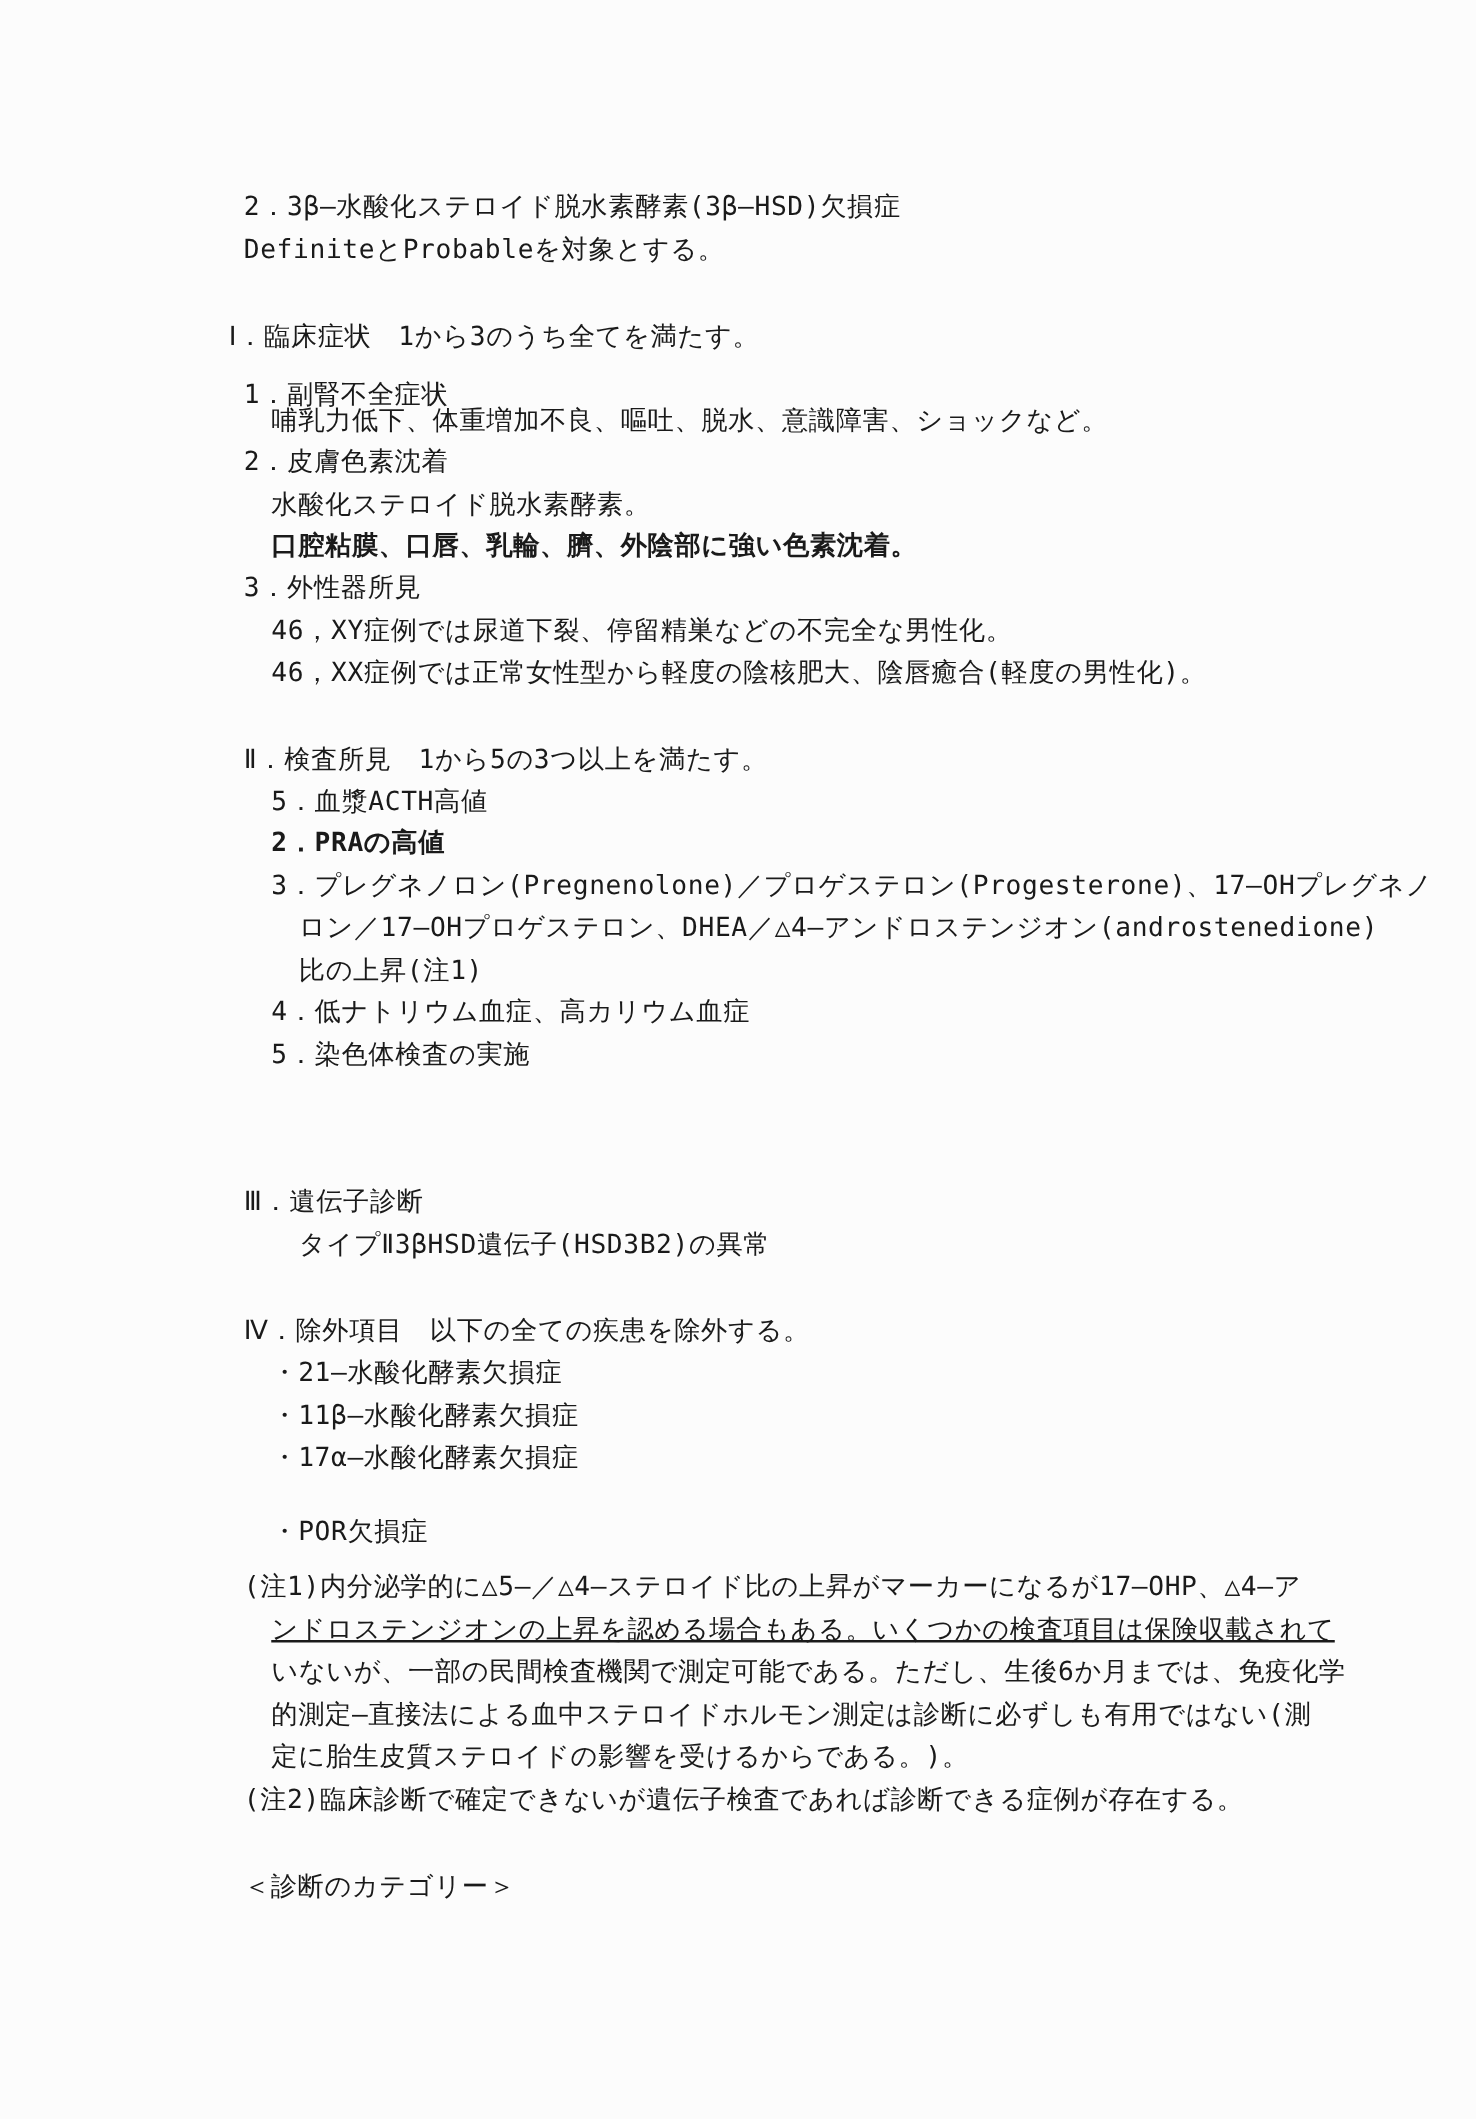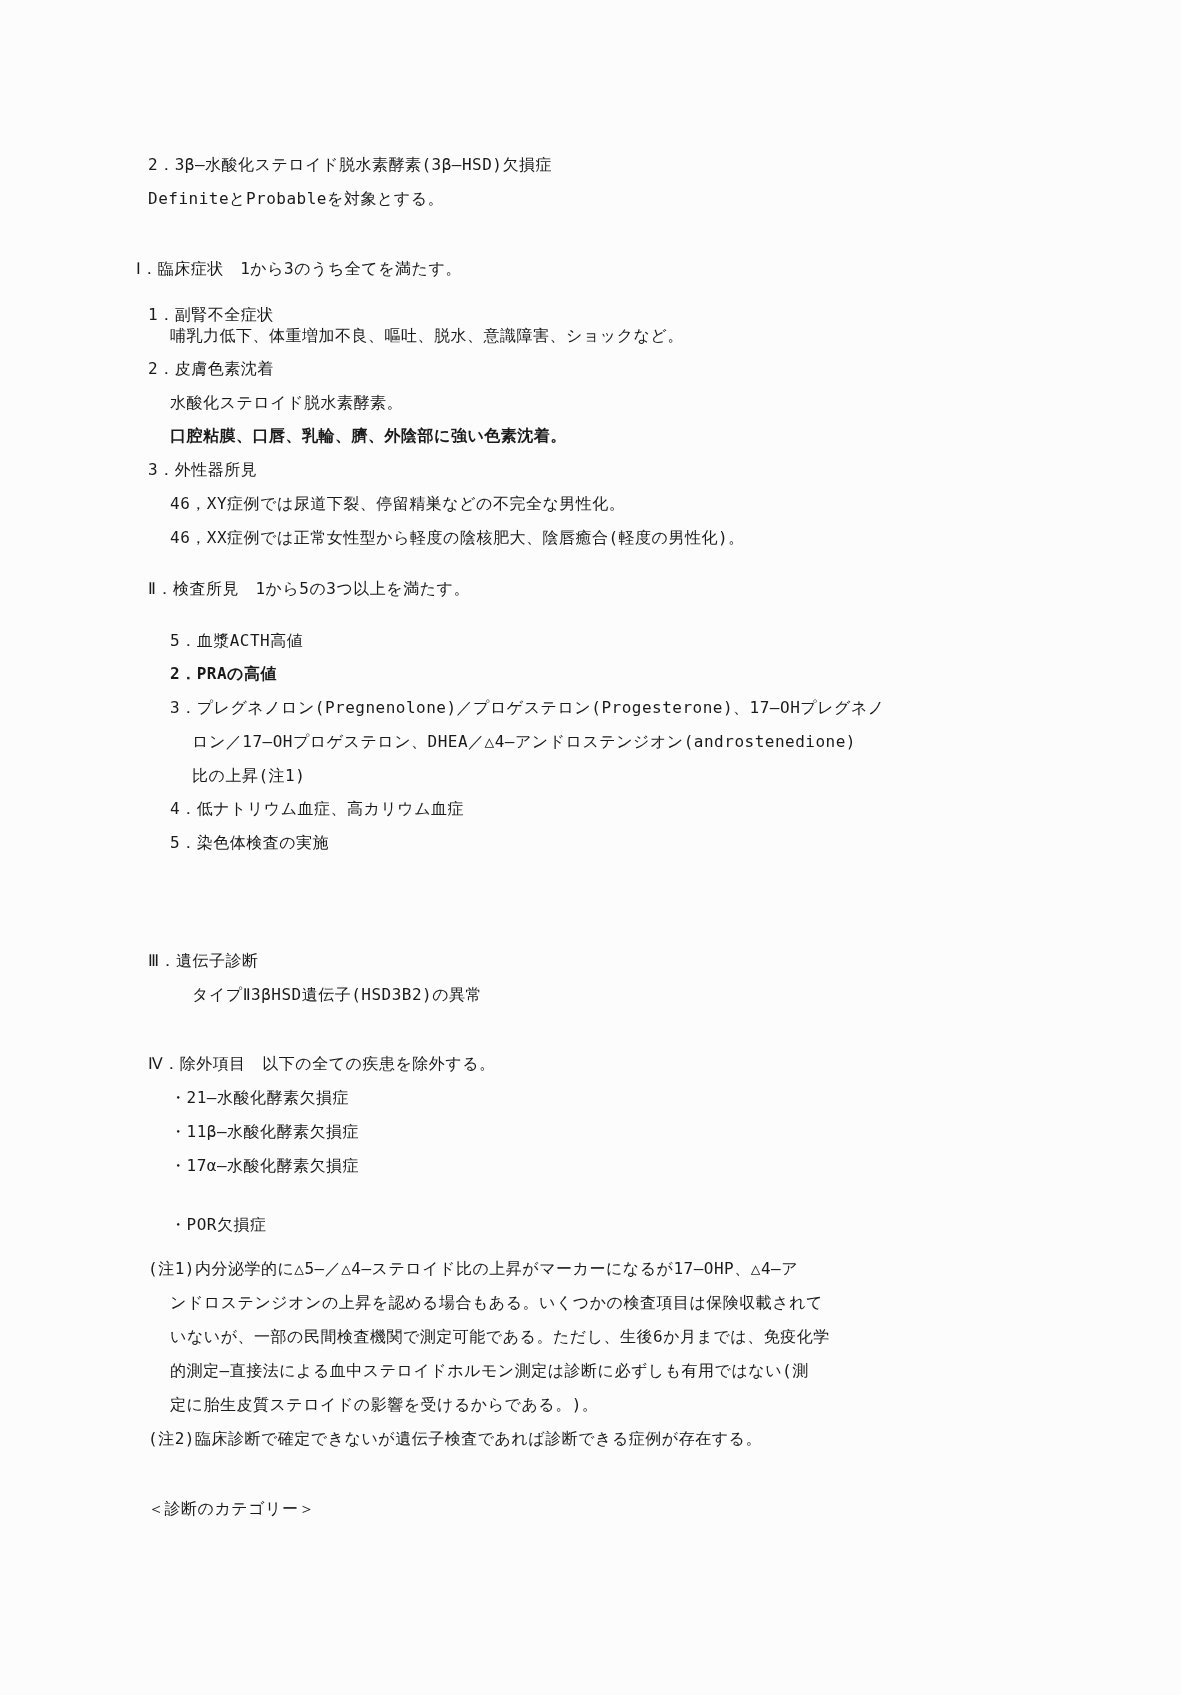--- a/index.html
+++ b/index.html
@@ -6,60 +6,61 @@
   body {
     width: 1181px; height: 1695px;
     background: #fcfcfc;
     position: relative;
     overflow: hidden;
     font-family: "DejaVu Sans Mono", "Liberation Mono", monospace;
     color: #1a1a1a;
   }
   .ln {
     position: absolute;
-    font-size: 16px;
+    font-size: 21px;
     line-height: 26px;
     white-space: nowrap;
     letter-spacing: 0.5px;
+    margin-left: 47px;
   }
 </style>
 </head>
 <body>
 
 <div class="ln" style="left:148px; top:152px;">2．3β―水酸化ステロイド脱水素酵素(3β―HSD)欠損症</div>
 <div class="ln" style="left:148px; top:186px;">DefiniteとProbableを対象とする。</div>
 
 <div class="ln" style="left:136px; top:256px;text-align:right;">Ⅰ．臨床症状　1から3のうち全てを満たす。</div>
 <div class="ln" style="left:148px; top:302px;">1．副腎不全症状</div>
 <div class="ln" style="left:170px; top:323px;">哺乳力低下、体重増加不良、嘔吐、脱水、意識障害、ショックなど。</div>
 <div class="ln" style="left:148px; top:356px;">2．皮膚色素沈着</div>
 <div class="ln" style="left:170px; top:390px;">水酸化ステロイド脱水素酵素。</div>
 <div class="ln" style="left:170px; top:423px;font-weight:bold;">口腔粘膜、口唇、乳輪、臍、外陰部に強い色素沈着。</div>
 <div class="ln" style="left:148px; top:457px;">3．外性器所見</div>
 <div class="ln" style="left:170px; top:491px;">46，XY症例では尿道下裂、停留精巣などの不完全な男性化。</div>
 <div class="ln" style="left:170px; top:525px;">46，XX症例では正常女性型から軽度の陰核肥大、陰唇癒合(軽度の男性化)。</div>
 
-<div class="ln" style="left:148px; top:576px;">Ⅱ．検査所見　1から5の3つ以上を満たす。</div>
+<div class="ln" style="left:148px; top:594px;">Ⅱ．検査所見　1から5の3つ以上を満たす。</div>
 <div class="ln" style="left:170px; top:628px;">5．血漿ACTH高値</div>
 <div class="ln" style="left:170px; top:661px;font-weight:bold;">2．PRAの高値</div>
 <div class="ln" style="left:170px; top:695px;">3．プレグネノロン(Pregnenolone)／プロゲステロン(Progesterone)、17―OHプレグネノ</div>
 <div class="ln" style="left:192px; top:729px;">ロン／17―OHプロゲステロン、DHEA／△4―アンドロステンジオン(androstenedione)</div>
 <div class="ln" style="left:192px; top:763px;">比の上昇(注1)</div>
 <div class="ln" style="left:170px; top:796px;">4．低ナトリウム血症、高カリウム血症</div>
 <div class="ln" style="left:170px; top:830px;">5．染色体検査の実施</div>
 
 <div class="ln" style="left:148px; top:948px;">Ⅲ．遺伝子診断</div>
 <div class="ln" style="left:192px; top:982px;">タイプⅡ3βHSD遺伝子(HSD3B2)の異常</div>
 
 <div class="ln" style="left:148px; top:1051px;">Ⅳ．除外項目　以下の全ての疾患を除外する。</div>
 <div class="ln" style="left:170px; top:1085px;">・21―水酸化酵素欠損症</div>
 <div class="ln" style="left:170px; top:1119px;">・11β―水酸化酵素欠損症</div>
 <div class="ln" style="left:170px; top:1153px;">・17α―水酸化酵素欠損症</div>
 <div class="ln" style="left:170px; top:1212px;">・POR欠損症</div>
 
 <div class="ln" style="left:148px; top:1256px;">(注1)内分泌学的に△5―／△4―ステロイド比の上昇がマーカーになるが17―OHP、△4―ア</div>
-<div class="ln" style="left:170px; top:1290px;">ンドロステンジオンの上昇を認める場合もある。いくつかの検査項目は保険収載されて</div>
+<div class="ln" style="left:170px; top:1290px;text-decoration:underline;">ンドロステンジオンの上昇を認める場合もある。いくつかの検査項目は保険収載されて</div>
 <div class="ln" style="left:170px; top:1324px;">いないが、一部の民間検査機関で測定可能である。ただし、生後6か月までは、免疫化学</div>
 <div class="ln" style="left:170px; top:1358px;">的測定―直接法による血中ステロイドホルモン測定は診断に必ずしも有用ではない(測</div>
 <div class="ln" style="left:170px; top:1392px;">定に胎生皮質ステロイドの影響を受けるからである。)。</div>
 <div class="ln" style="left:148px; top:1426px;">(注2)臨床診断で確定できないが遺伝子検査であれば診断できる症例が存在する。</div>
 
 <div class="ln" style="left:148px; top:1496px;">＜診断のカテゴリー＞</div>
 
 </body></html>

